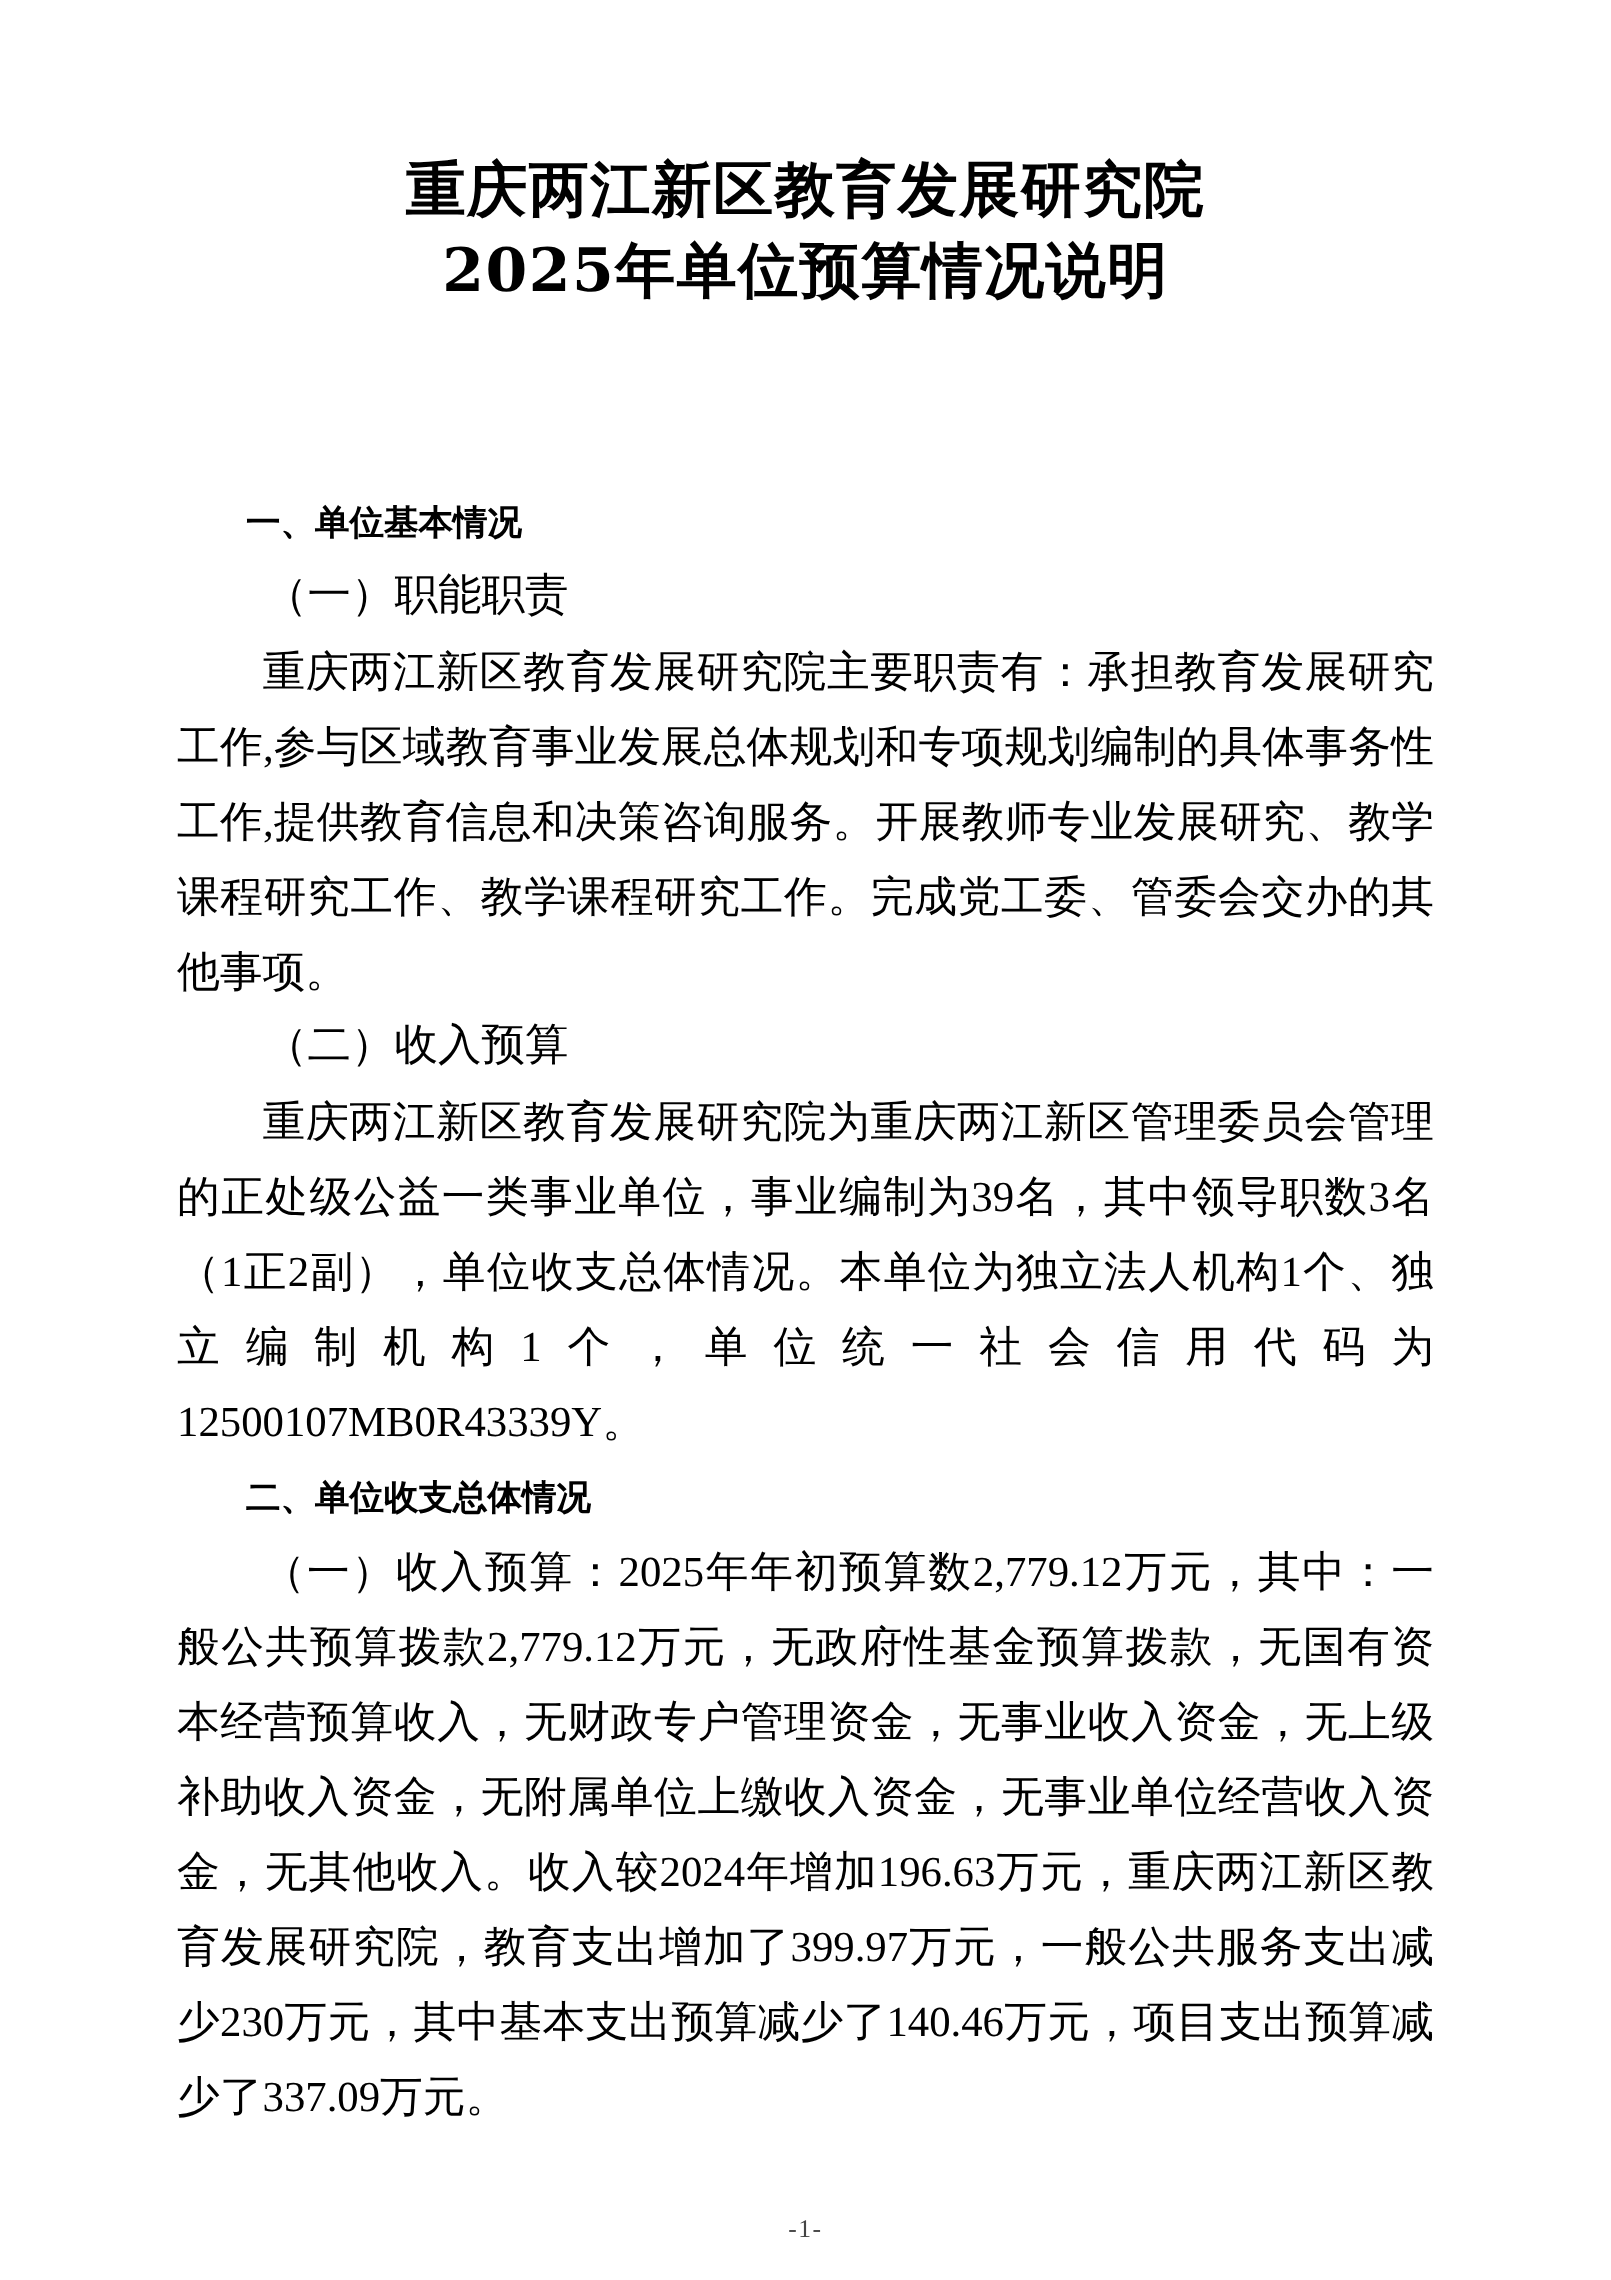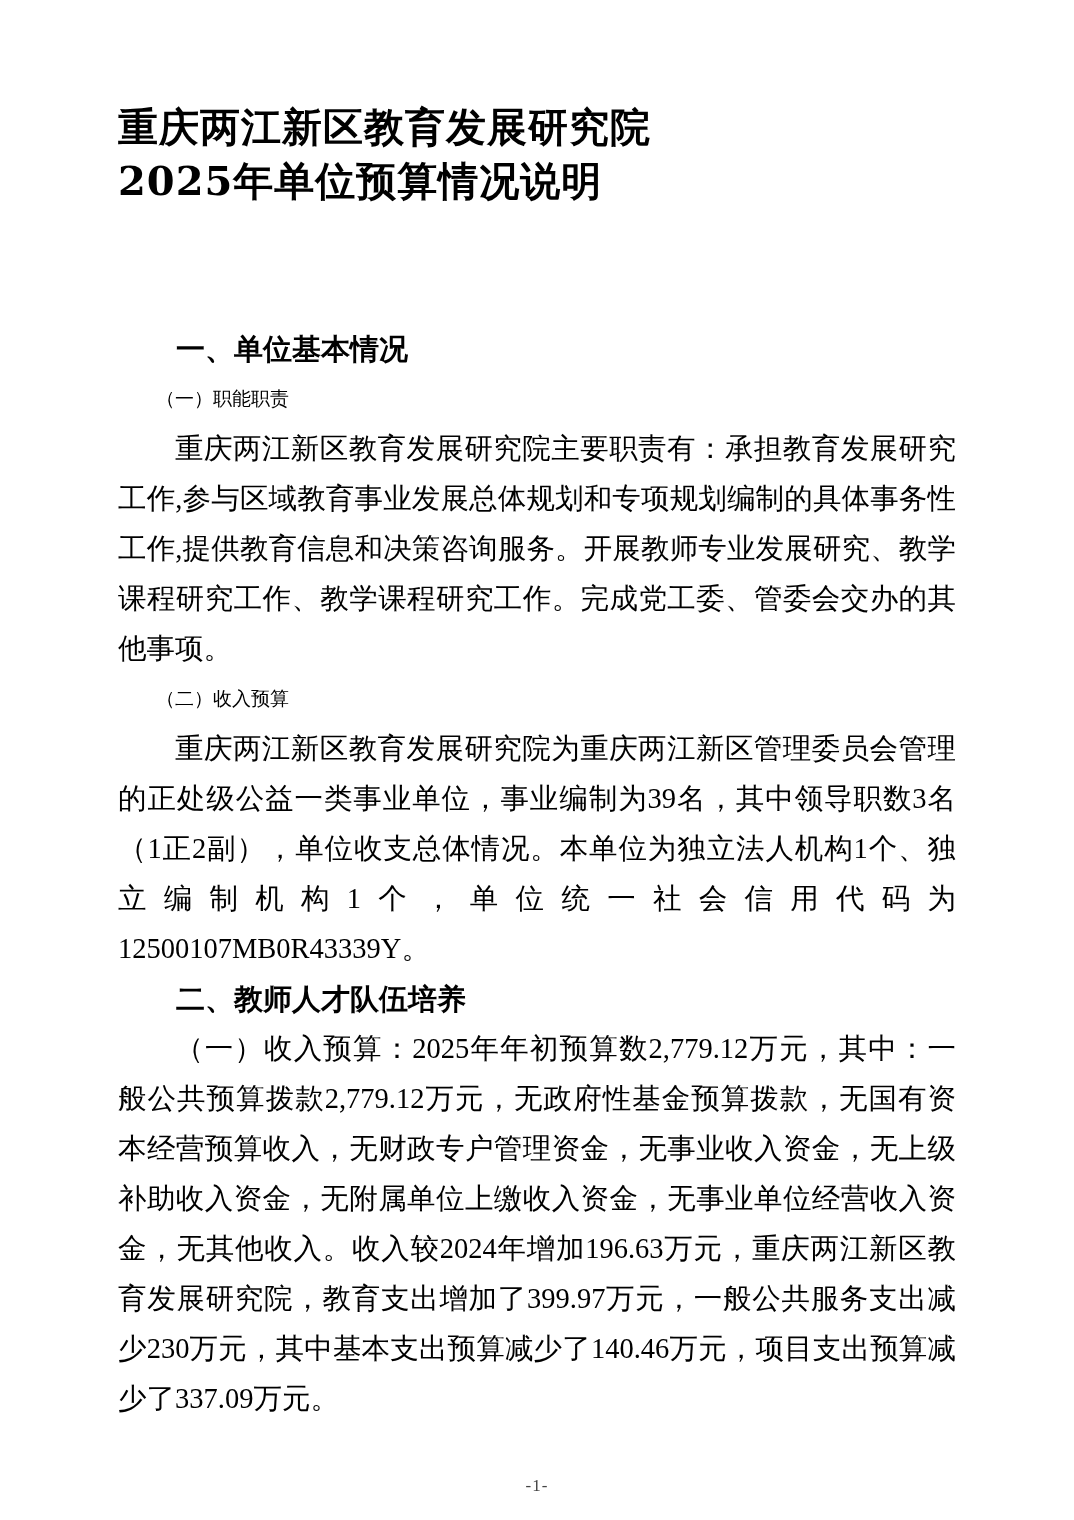--- a/index.html
+++ b/index.html
@@ -13,45 +13,45 @@
     height: 1520px;
     margin: 0 auto;
     background: #ffffff;
     box-sizing: border-box;
     padding: 100px 118px 0 118px;
     color: #000000;
     font-family: "Liberation Serif", "DejaVu Serif", serif;
     overflow: hidden;
   }
   .doc-title {
-    text-align: left;
+    text-align: center;
     font-family: "DejaVu Serif", "Liberation Serif", serif;
     font-weight: 900;
     font-size: 40px;
     line-height: 54px;
     margin-bottom: 116px;
     letter-spacing: 1px;
   }
   .doc-body {
     font-size: 28.5px;
     line-height: 50px;
     text-align: justify;
     text-justify: inter-character;
   }
   .heading-l1 {
-    font-family: Liberation Sans, sans-serif;
+    font-family: Liberation Serif, serif;
     font-weight: bold;
-    font-size: 29px;
+    font-size: 23px;
     line-height: 50px;
     text-indent: 2em;
   }
   .heading-l2 {
-    font-family: Liberation Serif, serif;
+    font-family: Liberation Mono, monospace;
     font-weight: normal;
-    font-size: 19px;
+    font-size: 29px;
     line-height: 50px;
     text-indent: 2em;
   }
   .para {
     margin: 0;
     text-indent: 2em;
   }
   .doc-footer {
     position: absolute;
     left: 0;
@@ -81,21 +81,21 @@
     <div class="heading-l1">一、单位基本情况</div>
 
     <div class="heading-l2">（一）职能职责</div>
 
     <p class="para">重庆两江新区教育发展研究院主要职责有：承担教育发展研究工作,参与区域教育事业发展总体规划和专项规划编制的具体事务性工作,提供教育信息和决策咨询服务。开展教师专业发展研究、教学课程研究工作、教学课程研究工作。完成党工委、管委会交办的其他事项。</p>
 
     <div class="heading-l2">（二）收入预算</div>
 
     <p class="para">重庆两江新区教育发展研究院为重庆两江新区管理委员会管理的正处级公益一类事业单位，事业编制为39名，其中领导职数3名（1正2副），单位收支总体情况。本单位为独立法人机构1个、独立编制机构1个，单位统一社会信用代码为12500107MB0R43339Y。</p>
 
-    <div class="heading-l1">二、教师人才队伍培养</div>
+    <div class="heading-l1">二、单位收支总体情况</div>
 
     <p class="para">（一）收入预算：2025年年初预算数2,779.12万元，其中：一般公共预算拨款2,779.12万元，无政府性基金预算拨款，无国有资本经营预算收入，无财政专户管理资金，无事业收入资金，无上级补助收入资金，无附属单位上缴收入资金，无事业单位经营收入资金，无其他收入。收入较2024年增加196.63万元，重庆两江新区教育发展研究院，教育支出增加了399.97万元，一般公共服务支出减少230万元，其中基本支出预算减少了140.46万元，项目支出预算减少了337.09万元。</p>
 
   </div>
 
   <div class="doc-footer">
     <span class="page-number">-1-</span>
   </div>
 
 </div>

